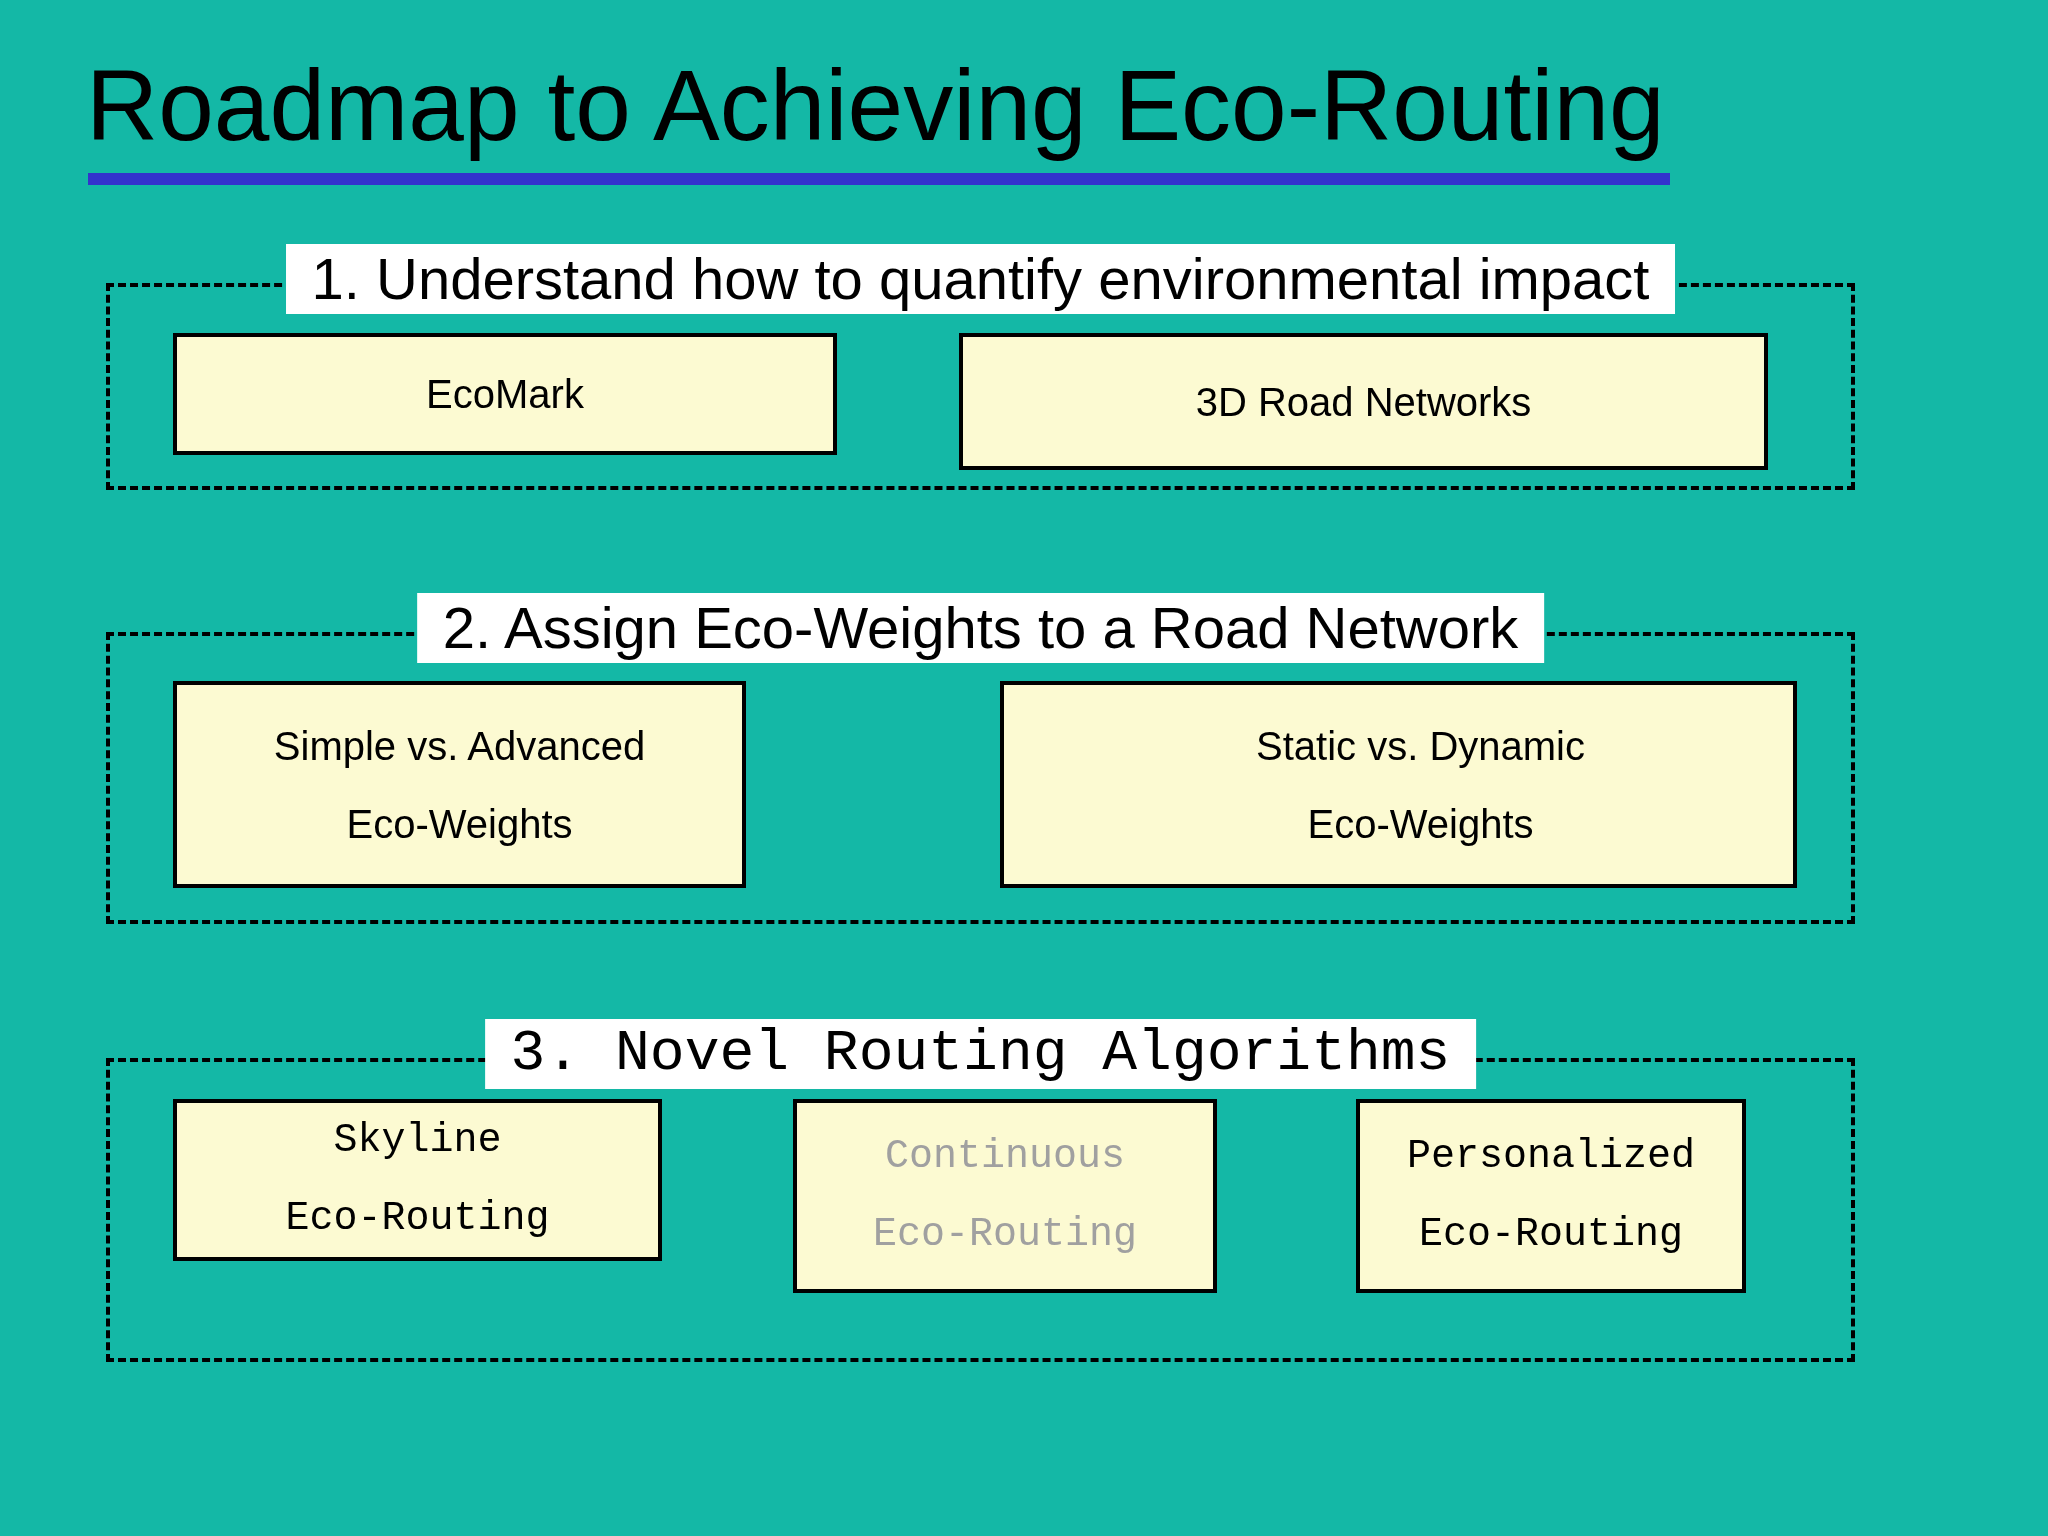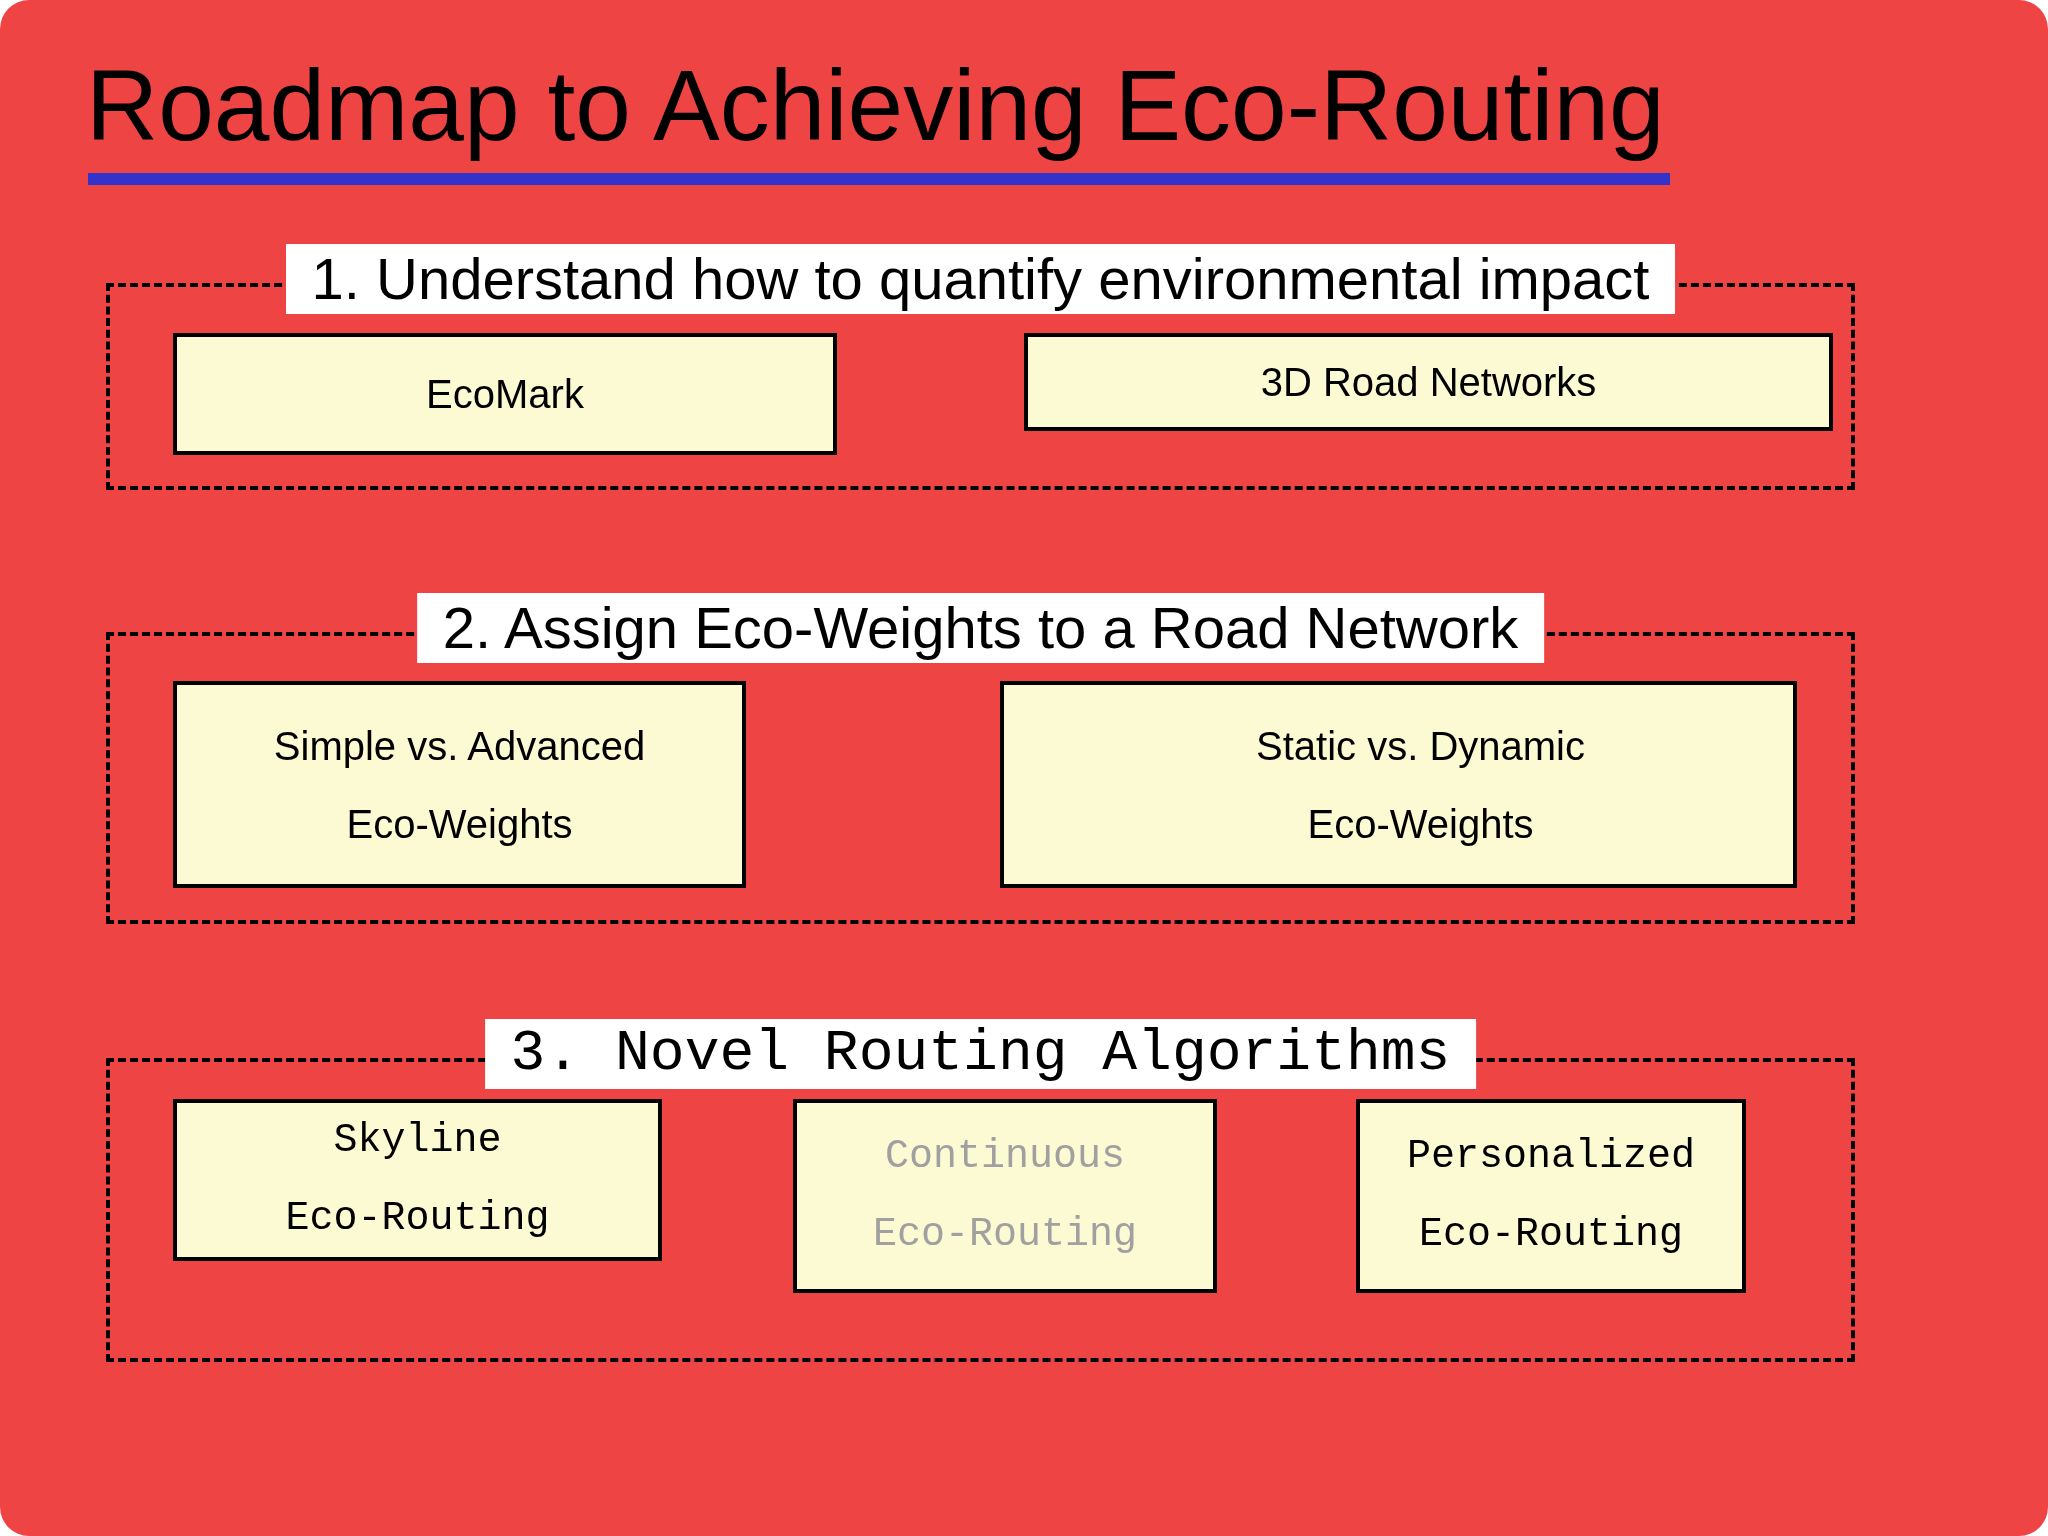--- a/index.html
+++ b/index.html
@@ -1,23 +1,22 @@
 <!DOCTYPE html>
 <html style="--accent: #3333CC; --boxfill: #FCFAD2; --disabled: #A0A0A0;"><head>
 <meta charset="utf-8">
 <style>
   html,body{margin:0;padding:0;background:#ffffff;}
   .slide{
     position:relative;
     width:2048px;height:1536px;
-    background:#ef4444;
+    background:#14b8a6;
     font-family:"Liberation Sans", sans-serif;
     color:#000;
     overflow:hidden;
-    border-radius:29px;
   }
   .page-title{
     position:absolute;left:86px;top:45px;
     margin:0;
     font-size:100px;line-height:120px;font-weight:400;
     white-space:nowrap;
     color:#000;
   }
   .title-rule{
     position:absolute;left:88px;top:173px;
@@ -47,21 +46,21 @@
     border:4px solid #000;
     display:flex;flex-direction:column;
     align-items:center;justify-content:center;
     text-align:center;
     font-size:40px;line-height:78px;
   }
   .box span{display:block;}
   .dim{color:var(--disabled,#A0A0A0);}
   
   .b-ecomark{left:63px;top:46px;width:664px;height:122px;}
-  .b-3droad{left:914px;top:46px;width:809px;height:98px;}
+  .b-3droad{left:849px;top:46px;width:809px;height:137px;}
   
   .b-simpleadv{left:63px;top:45px;width:573px;height:207px;}
   .b-staticdyn{left:890px;top:45px;width:797px;height:207px;padding-left:44px;}
   
   .b-skyline{left:63px;top:37px;width:489px;height:162px;}
   .b-continuous{left:683px;top:37px;width:424px;height:194px;}
   .b-personalized{left:1246px;top:37px;width:390px;height:194px;}
 </style>
 </head>
 <body>

